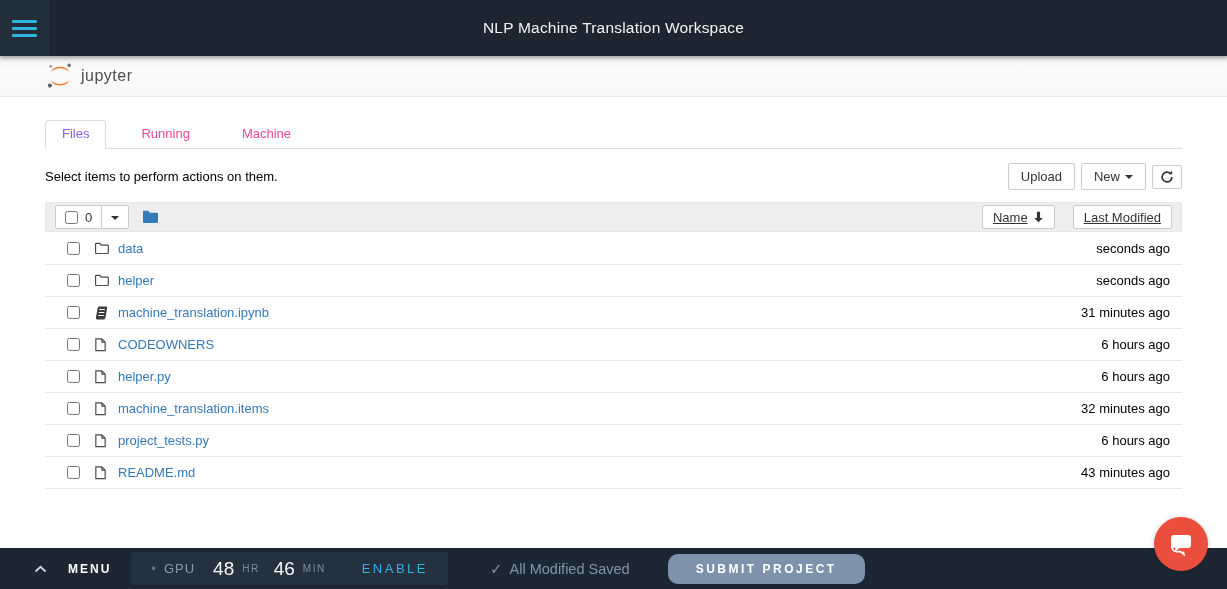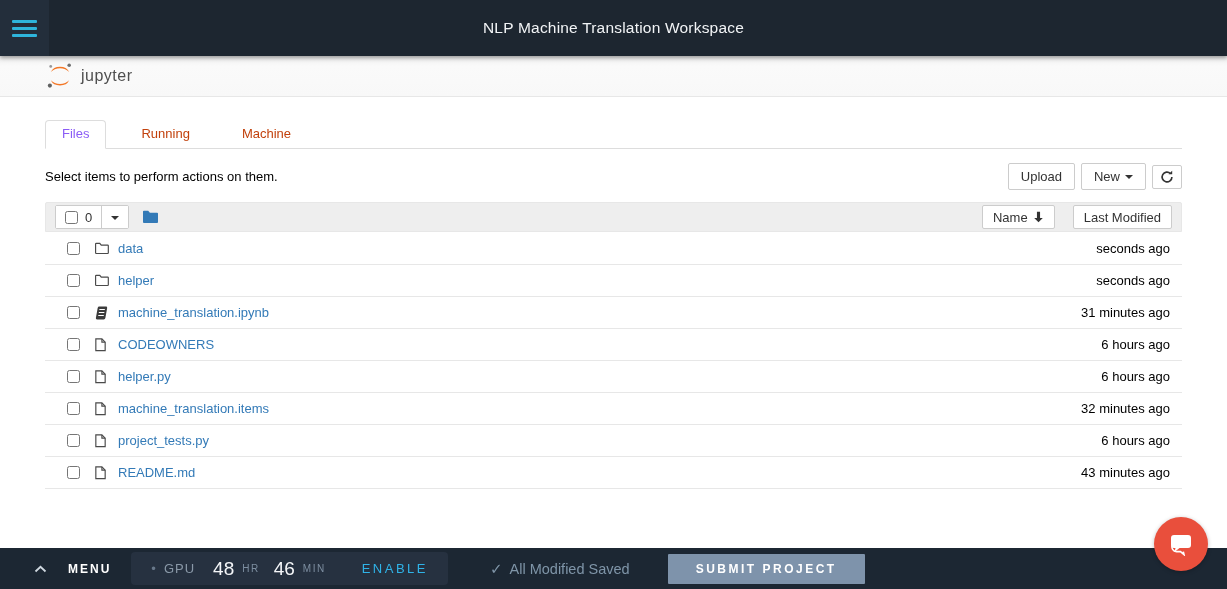--- a/index.html
+++ b/index.html
@@ -32,21 +32,21 @@
   }
   .jupyter-logo { width:30px; height:30px; }
   .jupyter-wordmark { font-size:16px; color:#4e4e4e; margin-left:6px; letter-spacing:.5px; }
 
   
   .content { position:absolute; top:97px; left:0; width:100%; padding:0 45px; }
 
   .tabs { display:flex; border-bottom:1px solid #ddd; margin-top:23px; height:29px; }
   .tab {
     padding:5px 16px 6px; font-size:13px; cursor:pointer; border-radius:4px 4px 0 0;
-    border:1px solid transparent; color:#c2410c; line-height:16px;
+    border:1px solid transparent; color:#ec4899; line-height:16px;
   }
   .tab.active {
     background:#fff; border-color:#ddd; border-bottom-color:#fff; color:#8b5cf6;
     margin-bottom:-1px; cursor:default;
   }
   .tab + .tab { margin-left:18px; }
 
   .toolbar { display:flex; align-items:center; justify-content:space-between; margin-top:14px; }
   .toolbar-hint { font-size:13px; color:#000; }
   .toolbar-actions { display:flex; align-items:center; gap:6px; }
@@ -70,21 +70,21 @@
     height:30px; display:flex; align-items:center; padding:0 9px;
   }
   .select-group { display:inline-flex; border:1px solid #ccc; border-radius:2px; background:#fff; height:24px; }
   .select-group .seg {
     display:inline-flex; align-items:center; gap:7px; padding:0 9px; cursor:pointer;
     background:#fff; border:none; font-size:13px; color:#333;
   }
   .select-group .seg + .seg { border-left:1px solid #ccc; }
   .header-folder { margin-left:13px; display:flex; align-items:center; cursor:pointer; }
   .header-right { margin-left:auto; display:flex; align-items:center; gap:18px; }
-  .sort-btn { padding:2px 10px; height:24px; }
+  .sort-btn { padding:2px 10px; height:24px;text-decoration:underline; }
   .rows { border-bottom:1px solid #e7e7e7; }
   .file-row {
     display:flex; align-items:center; height:32px; padding:0 9px;
     border-top:1px solid #e7e7e7; background:#fff;
   }
   .file-row:first-child { border-top:none; }
   .file-row input[type=checkbox] { margin:0 0 0 13px; }
   .row-icon { margin-left:14px; display:none; align-items:center; width:16px; }
   .file-row a { color:#337ab7; text-decoration:none; margin-left:8px; font-size:13px; cursor:pointer; }
   .file-modified { margin-left:auto; font-size:13px; color:#000; padding-right:3px; }
@@ -107,21 +107,21 @@
   .gpu-label { color:#8a99a8; font-size:13px; letter-spacing:1px; margin-right:10px; }
   .gpu-num { color:#f4f6f8; font-size:19px; }
   .gpu-unit { color:#7d8ea0; font-size:10px; letter-spacing:1.5px; margin-right:6px; }
   .enable-btn {
     color:#2fb3e8; font-size:13px; font-weight:normal; letter-spacing:2.5px;
     background:none; border:none; cursor:pointer; margin-left:22px;
   }
   .saved-status { margin-left:42px; color:#7f95a8; font-size:14.5px; display:flex; align-items:center; gap:7px; }
   .saved-check { font-size:15px; }
   .submit-btn {
-    margin-left:38px; background:#7e93ab; color:#fff; border:none; border-radius:1px;
+    margin-left:38px; background:#7e93ab; color:#fff; border:none; border-radius:10px;
     font-size:12px; font-weight:bold; letter-spacing:2.5px; padding:0 28px;
     height:30px; cursor:pointer; font-family:"Liberation Sans","DejaVu Sans",sans-serif;
   }
 
   .chat-fab {
     position:absolute; right:19px; top:517px; width:54px; height:54px; border-radius:50%;
     background:#e94f3c; border:none; cursor:pointer; z-index:10;
     display:flex; align-items:center; justify-content:center;
     box-shadow:0 1px 4px rgba(0,0,0,.25);
   }

